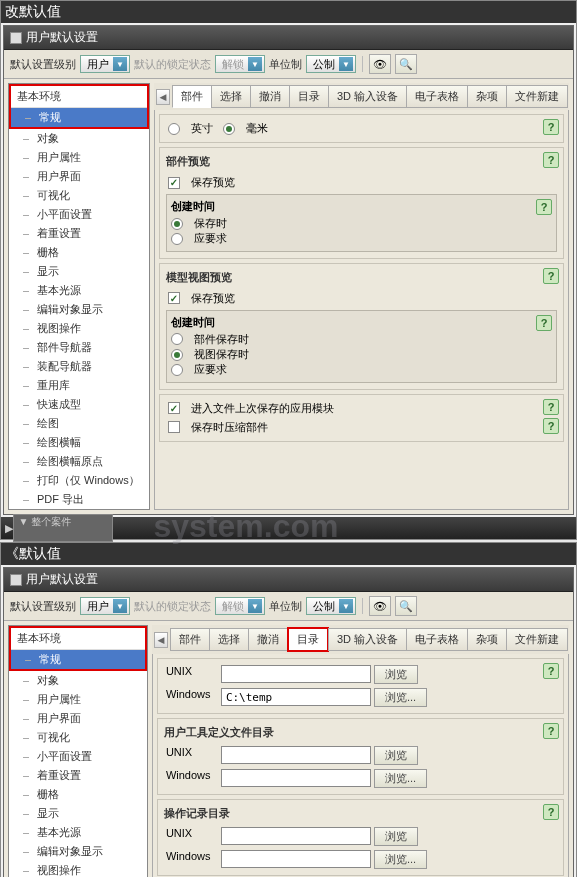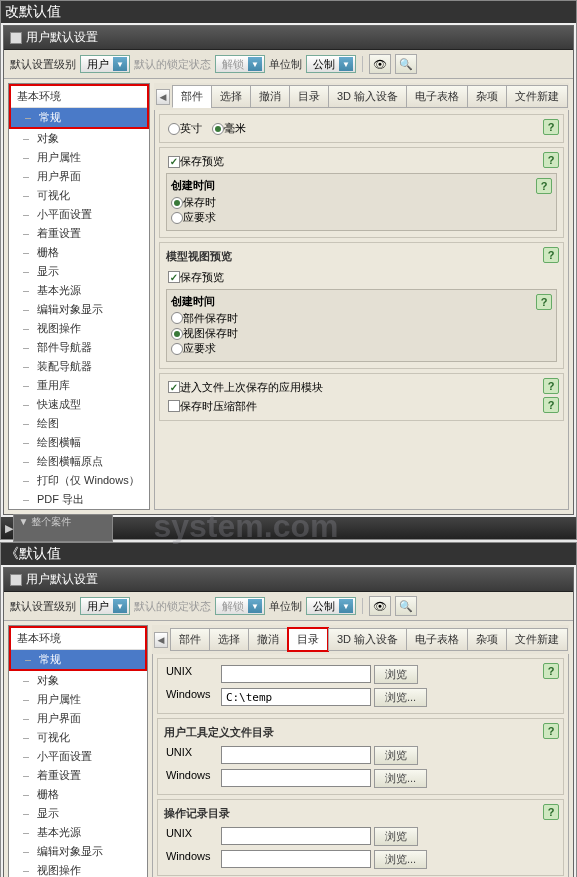--- a/index.html
+++ b/index.html
@@ -26,21 +26,21 @@
 .tabs{display:flex;align-items:center;background:#e8e4d8;padding:2px}
 .tab-arrow{width:14px;height:16px;background:linear-gradient(#fff,#ddd);border:1px solid #aaa;display:flex;align-items:center;justify-content:center;font-size:9px;color:#666;margin-right:2px}
 .tab{padding:3px 8px;background:linear-gradient(#f8f8f0,#e4e0d4);border:1px solid #aaa;color:#333;margin-right:-1px;cursor:default;white-space:nowrap}
 .tab.active{background:#fff;border-bottom:1px solid #fff}
 .tab.red-tab{border:2px solid #d00}
 .panel{background:#ece8dc;border:1px solid #aaa;border-top:none;padding:4px;flex:1;overflow:auto}
 .group{background:#ece8dc;border:1px solid #c8c4b8;margin-bottom:4px;padding:4px}
 .group-title{font-weight:bold;padding:2px 0 4px 2px;color:#333}
 .help-icon{float:right;width:16px;height:16px;background:#cfe8c0;border:1px solid #6a6;color:#2a6a2a;text-align:center;line-height:14px;font-weight:bold;border-radius:2px;margin-left:2px}
 .radio-row{display:flex;gap:10px;padding:2px 4px;align-items:center}
-.radio,.check{display:inline-flex;align-items:center;gap:0}
+.radio,.check{display:inline-flex;align-items:center;gap:11px}
 .radio-dot{width:12px;height:12px;border:1px solid #888;border-radius:50%;background:#fff;display:flex;align-items:center;justify-content:center}
 .radio-dot.on::after{content:"";width:6px;height:6px;background:#3a7a3a;border-radius:50%}
 .check-box{width:12px;height:12px;border:1px solid #888;background:#fff;display:flex;align-items:center;justify-content:center;color:#2a6a2a;font-size:10px;font-weight:bold}
 .subgroup{border:1px solid #b8b4a8;padding:4px;margin:2px;background:#e4e0d4}
 .subgroup-title{font-weight:bold;padding-bottom:2px}
 .field-row{display:flex;gap:3px;padding:2px 4px}
 .field-label{width:52px}
 .text-input{flex:1;max-width:150px;height:18px;background:#fff;border:1px solid #888;padding:0 4px;font-family:monospace}
 .browse-btn{padding:1px 10px;background:linear-gradient(#f8f8f0,#e0e0d0);border:1px solid #999;color:#444}
 .watermark{position:absolute;font-size:32px;color:rgba(150,150,160,0.3);font-weight:bold;pointer-events:none;z-index:10}
@@ -123,20 +123,21 @@
                   <span>英寸</span>
                 </span>
               <span class="radio">
                   <span class="radio-dot on"></span>
                   <span>毫米</span>
                 </span>
             </div>
           </div>
           <div class="group">
             <span class="help-icon">?</span>
+            <div class="group-title">部件预览</div>
             <div class="radio-row">
                 <span class="check">
                   <span class="check-box">✓</span>
                   <span>保存预览</span>
                 </span>
               </div>
             <div class="subgroup">
               <span class="help-icon">?</span>
               <div class="subgroup-title">创建时间</div>
               <div><span class="radio">

